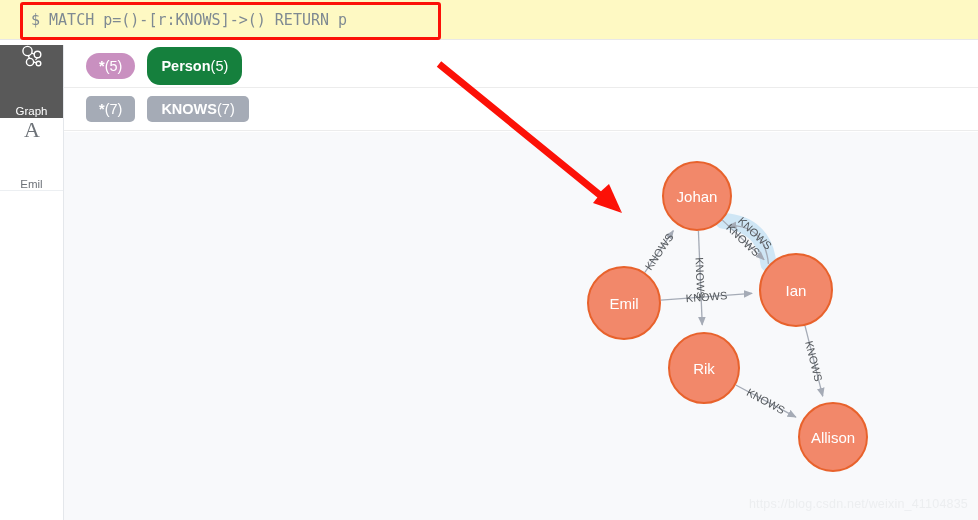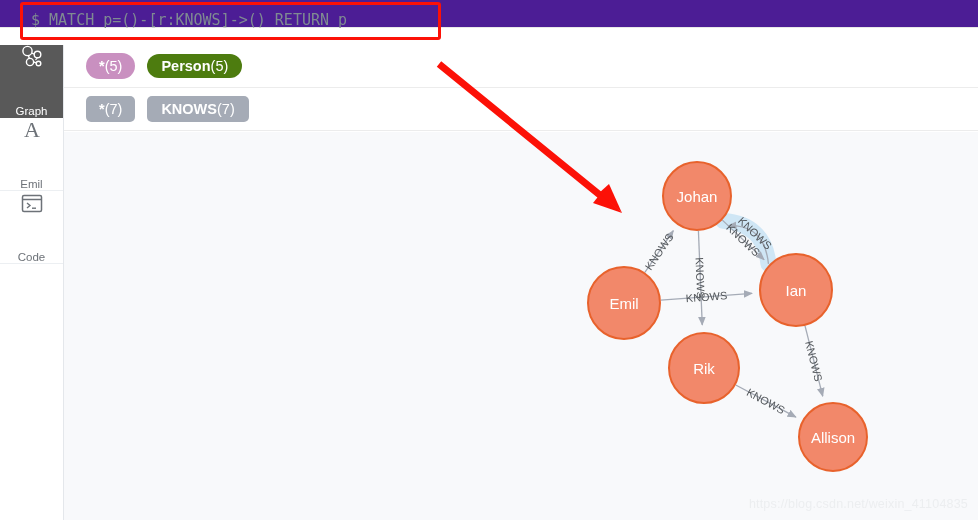--- a/index.html
+++ b/index.html
@@ -6,22 +6,22 @@
   body{
     width:978px;height:520px;overflow:hidden;
     background:#ffffff;
     font-family:"Liberation Sans", sans-serif;
     -webkit-font-smoothing:antialiased;
   }
   #app{position:relative;width:978px;height:520px;overflow:hidden;background:#fff;}
 
   
   .query-bar{
-    position:absolute;left:0;top:0;width:978px;height:28px;
-    background:#4c1d95;border-bottom:1px solid #e8e8e8;
+    position:absolute;left:0;top:0;width:978px;height:40px;
+    background:#fef9c3;border-bottom:1px solid #e8e8e8;
     box-sizing:border-box;
   }
   .query-text{
     position:absolute;left:31px;top:11px;
     font-family:"DejaVu Sans Mono","Liberation Mono",monospace;
     font-size:15px;color:#7f8a92;white-space:pre;letter-spacing:0px;
   }
   .query-highlight{
     position:absolute;left:20px;top:2px;width:421px;height:38px;
     border:3px solid #fc1107;border-radius:3px;box-sizing:border-box;
@@ -61,22 +61,22 @@
     color:#ffffff;font-size:14.5px;line-height:1;
     white-space:nowrap;cursor:pointer;box-sizing:border-box;
   }
   .chip b{font-weight:bold;}
   .chip .cnt{font-weight:normal;}
   .chip-star-node{
     margin-left:22px;background:#c990c0;border-radius:13px;
     height:26px;padding:0 13px;
   }
   .chip-person{
-    margin-left:12px;background:#4d7c0f;border-radius:13px;
-    height:24px;padding:4px 14px;
+    margin-left:12px;background:#15803d;border-radius:13px;
+    height:38px;padding:4px 14px;
   }
   .chip-star-rel{
     margin-left:22px;background:#a5abb6;border-radius:5px;
     height:26px;padding:0 13px;
   }
   .chip-knows{
     margin-left:12px;background:#a5abb6;border-radius:5px;
     height:26px;padding:0 14px;
   }
 
@@ -140,33 +140,20 @@
 
     <div class="side-item">
       <span class="ic">
         <svg width="24" height="24" viewBox="0 0 24 24">
           <text x="12" y="19" text-anchor="middle" font-family="Liberation Serif, serif" font-size="22" fill="#6d7278">A</text>
         </svg>
       </span>
       <span class="lbl">Emil</span>
     </div>
 
-    <div class="side-item">
-      <span class="ic">
-        <svg width="24" height="21" viewBox="0 0 24 21">
-          <g fill="none" stroke="#6d7278" stroke-width="1.5">
-            <rect x="2.5" y="2.5" width="19" height="16" rx="1.5"></rect>
-            <path d="M2.5 6.5 H21.5"></path>
-            <path d="M7 10 L10 12.5 L7 15" stroke-width="1.4"></path>
-            <path d="M12 15.2 H16" stroke-width="1.4"></path>
-          </g>
-        </svg>
-      </span>
-      <span class="lbl">Code</span>
-    </div>
   </div>
 
   <div class="legend">
 
     <div class="legend-row">
       <span class="chip chip-star-node">
         <b>*</b>
           <span class="cnt">(5)</span>
       </span>
       <span class="chip chip-person">

